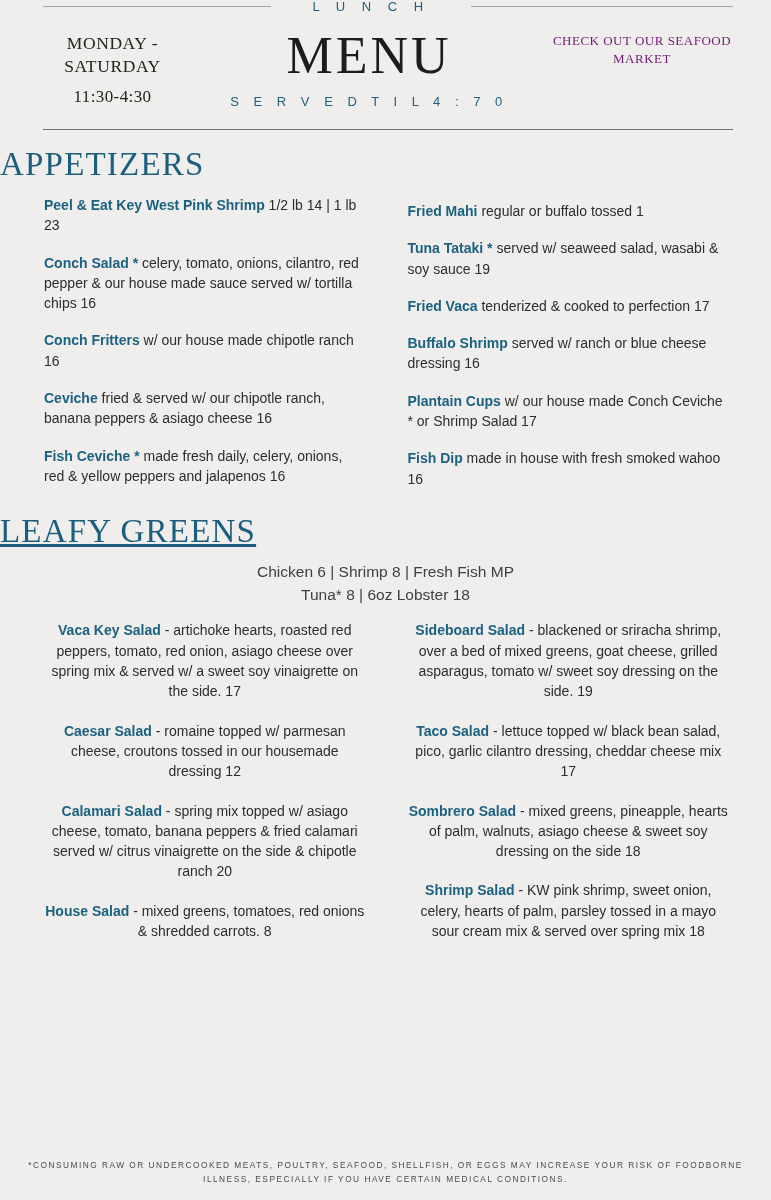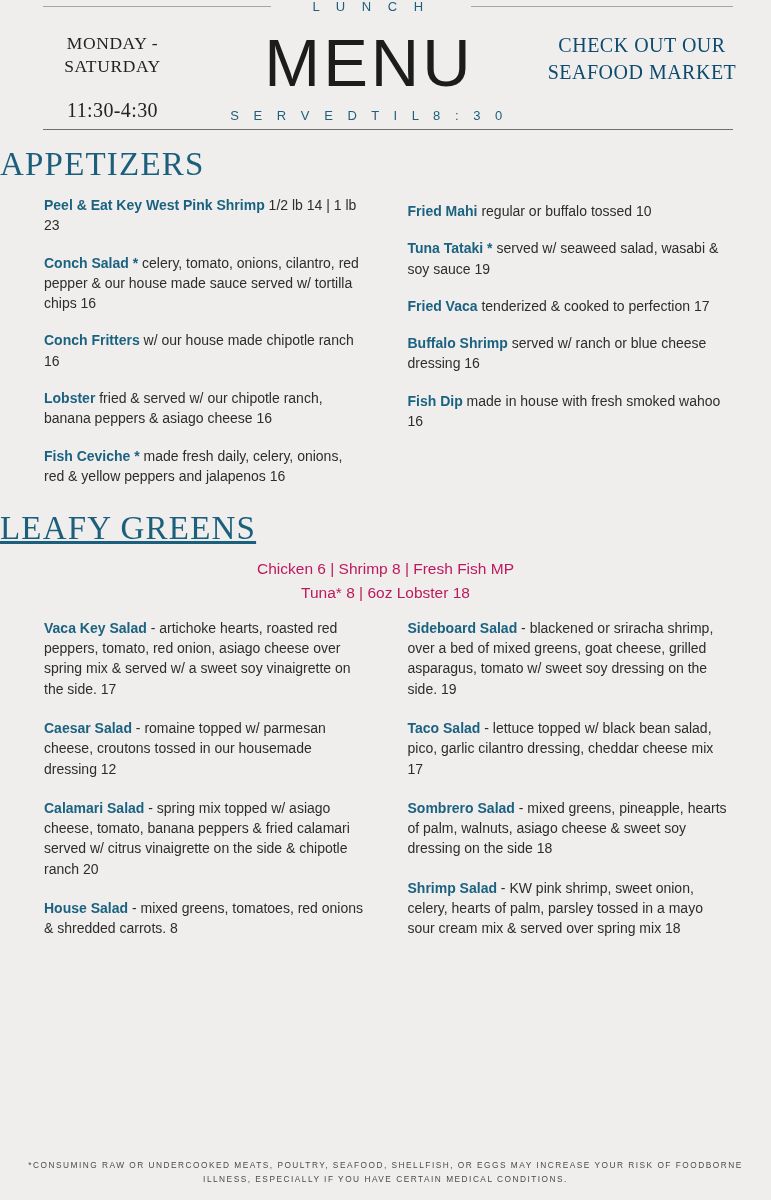--- a/index.html
+++ b/index.html
@@ -88,66 +88,66 @@
   }
   .hours-days {
     font-family: "Liberation Serif", serif;
     font-size: 17.5px;
     letter-spacing: 0.6px;
     line-height: 1.32;
     color: #23231f;
   }
   .hours-time {
     font-family: "Liberation Serif", serif;
-    font-size: 20px;
+    font-size: 17px;
     letter-spacing: 0.4px;
     color: #23231f;
-    margin-top: 21px;
+    margin-top: 9px;
   }
   .wordmark {
-    font-family: Liberation Sans, sans-serif;
-    font-size: 67px;
+    font-family: Liberation Serif, serif;
+    font-size: 52px;
     line-height: 0.92;
     letter-spacing: 3px;
     color: #1c1c1c;
     font-weight: 400;
   }
   .served-til {
     font-size: 13px;
     letter-spacing: 5.5px;
     color: #1d5f7c;
     margin-top: 14px;
     white-space: nowrap;
   }
   .market-note {
     font-family: "Liberation Serif", serif;
-    font-size: 20px;
+    font-size: 13px;
     line-height: 1.36;
     letter-spacing: 0.5px;
-    color: #0c4a6e;
+    color: #701a75;
   }
 
   
   .section-title {
     text-align: left;
     font-family: "Liberation Serif", serif;
     color: #1b5f7d;
     font-size: 33px;
     letter-spacing: 1.2px;
     font-weight: 400;
     line-height: 1;
   }
   #appetizers-title { margin: 18px 0 14px; }
   #greens-title     { margin: 26px 0 12px; text-decoration: underline; }
 
   .addons {
     text-align: center;
     font-size: 15.5px;
     line-height: 1.5;
-    color: #be185d;
+    color: #404040;
     margin-bottom: 14px;
   }
 
   .columns {
     display: flex;
     padding: 0 42px 0 44px;
     box-sizing: border-box;
     gap: 42px;
   }
   .col { width: 50%; box-sizing: border-box; }
@@ -158,21 +158,21 @@
     color: #2d2d2d;
     margin-bottom: 17px;
   }
   .item:last-child { margin-bottom: 0; }
   .item-name {
     color: #1b6281;
     font-weight: bold;
   }
   .item-desc { color: #2d2d2d; }
 
-  .greens .item { margin-bottom: 19px; }
+  .greens .item { margin-bottom: 19px; text-align: center; }
 
   
   .col-b-app  { padding-top: 6px; }
   .col-b-green{ padding-top: 0px; }
 
   
   .footer {
     position: absolute;
     left: 0;
     right: 0;
@@ -203,49 +203,50 @@
 
       <div class="header-col col-left">
         <div class="hours-days">MONDAY - SATURDAY</div>
         <div class="hours-time">11:30-4:30</div>
       </div>
 
       <div class="vdiv"></div>
 
       <div class="header-col col-center">
         <div class="wordmark">MENU</div>
-        <div class="served-til">S E R V E D   T I L   8 : 3 0</div>
+        <div class="served-til">S E R V E D   T I L   4 : 7 0</div>
       </div>
 
       <div class="vdiv"></div>
 
       <div class="header-col col-right">
         <div class="market-note">CHECK OUT OUR SEAFOOD MARKET</div>
       </div>
 
     </div>
 
     <div class="rule-bottom"></div>
   </div>
 
   <div class="section-title" id="appetizers-title">APPETIZERS</div>
 
   <div class="columns">
     <div class="col" id="app-col-a">
         <div class="item"><span class="item-name">Peel &amp; Eat Key West Pink Shrimp</span><span class="item-desc"> 1/2 lb 14 | 1 lb 23</span></div>
         <div class="item"><span class="item-name">Conch Salad *</span><span class="item-desc"> celery, tomato, onions, cilantro, red pepper &amp; our house made sauce served w/ tortilla chips 16</span></div>
         <div class="item"><span class="item-name">Conch Fritters</span><span class="item-desc"> w/ our house made chipotle ranch 16</span></div>
-        <div class="item"><span class="item-name">Lobster</span><span class="item-desc"> fried &amp; served w/ our chipotle ranch, banana peppers &amp; asiago cheese 16</span></div>
+        <div class="item"><span class="item-name">Ceviche</span><span class="item-desc"> fried &amp; served w/ our chipotle ranch, banana peppers &amp; asiago cheese 16</span></div>
         <div class="item"><span class="item-name">Fish Ceviche *</span><span class="item-desc"> made fresh daily, celery, onions, red &amp; yellow peppers and jalapenos 16</span></div>
       </div>
     <div class="col col-b-app" id="app-col-b">
-        <div class="item"><span class="item-name">Fried Mahi</span><span class="item-desc"> regular or buffalo tossed 10</span></div>
+        <div class="item"><span class="item-name">Fried Mahi</span><span class="item-desc"> regular or buffalo tossed 1</span></div>
         <div class="item"><span class="item-name">Tuna Tataki *</span><span class="item-desc"> served w/ seaweed salad, wasabi &amp; soy sauce 19</span></div>
         <div class="item"><span class="item-name">Fried Vaca</span><span class="item-desc"> tenderized &amp; cooked to perfection 17</span></div>
         <div class="item"><span class="item-name">Buffalo Shrimp</span><span class="item-desc"> served w/ ranch or blue cheese dressing 16</span></div>
+        <div class="item"><span class="item-name">Plantain Cups</span><span class="item-desc"> w/ our house made Conch Ceviche * or Shrimp Salad 17</span></div>
         <div class="item"><span class="item-name">Fish Dip</span><span class="item-desc"> made in house with fresh smoked wahoo 16</span></div>
       </div>
   </div>
 
   <div class="section-title" id="greens-title">LEAFY GREENS</div>
 
   <div class="addons">
       <div>Chicken 6 | Shrimp 8 | Fresh Fish MP</div>
       <div>Tuna* 8 | 6oz Lobster 18</div>
     </div>

